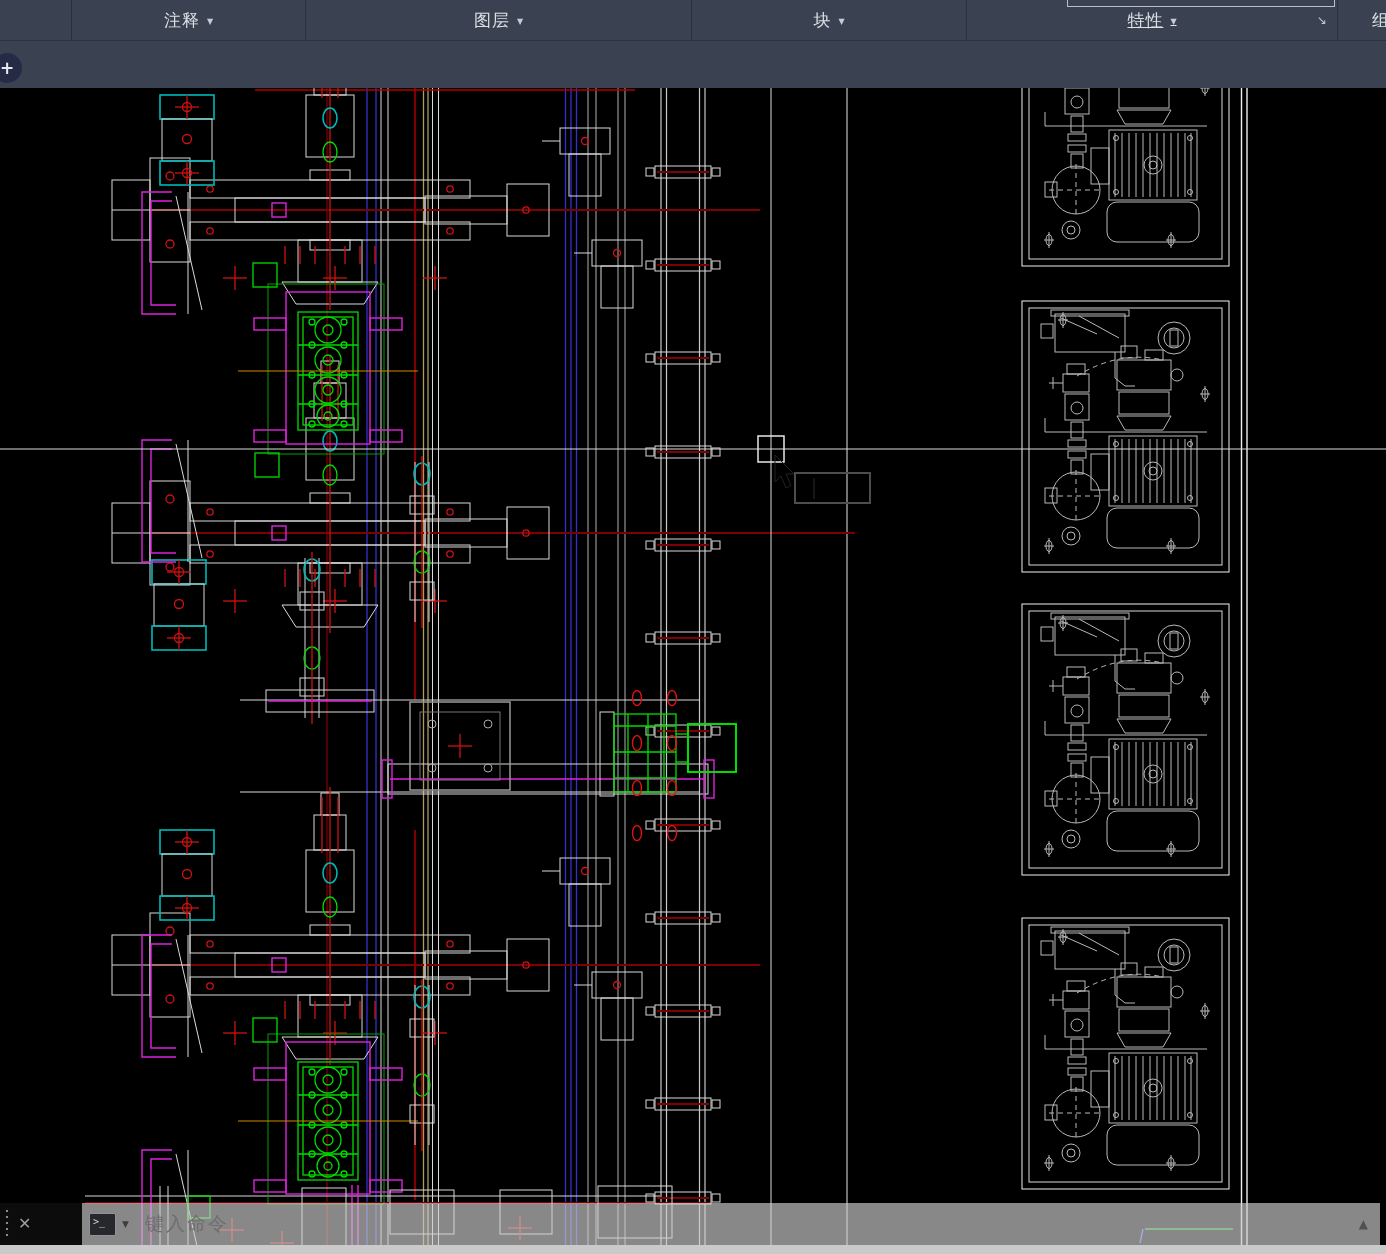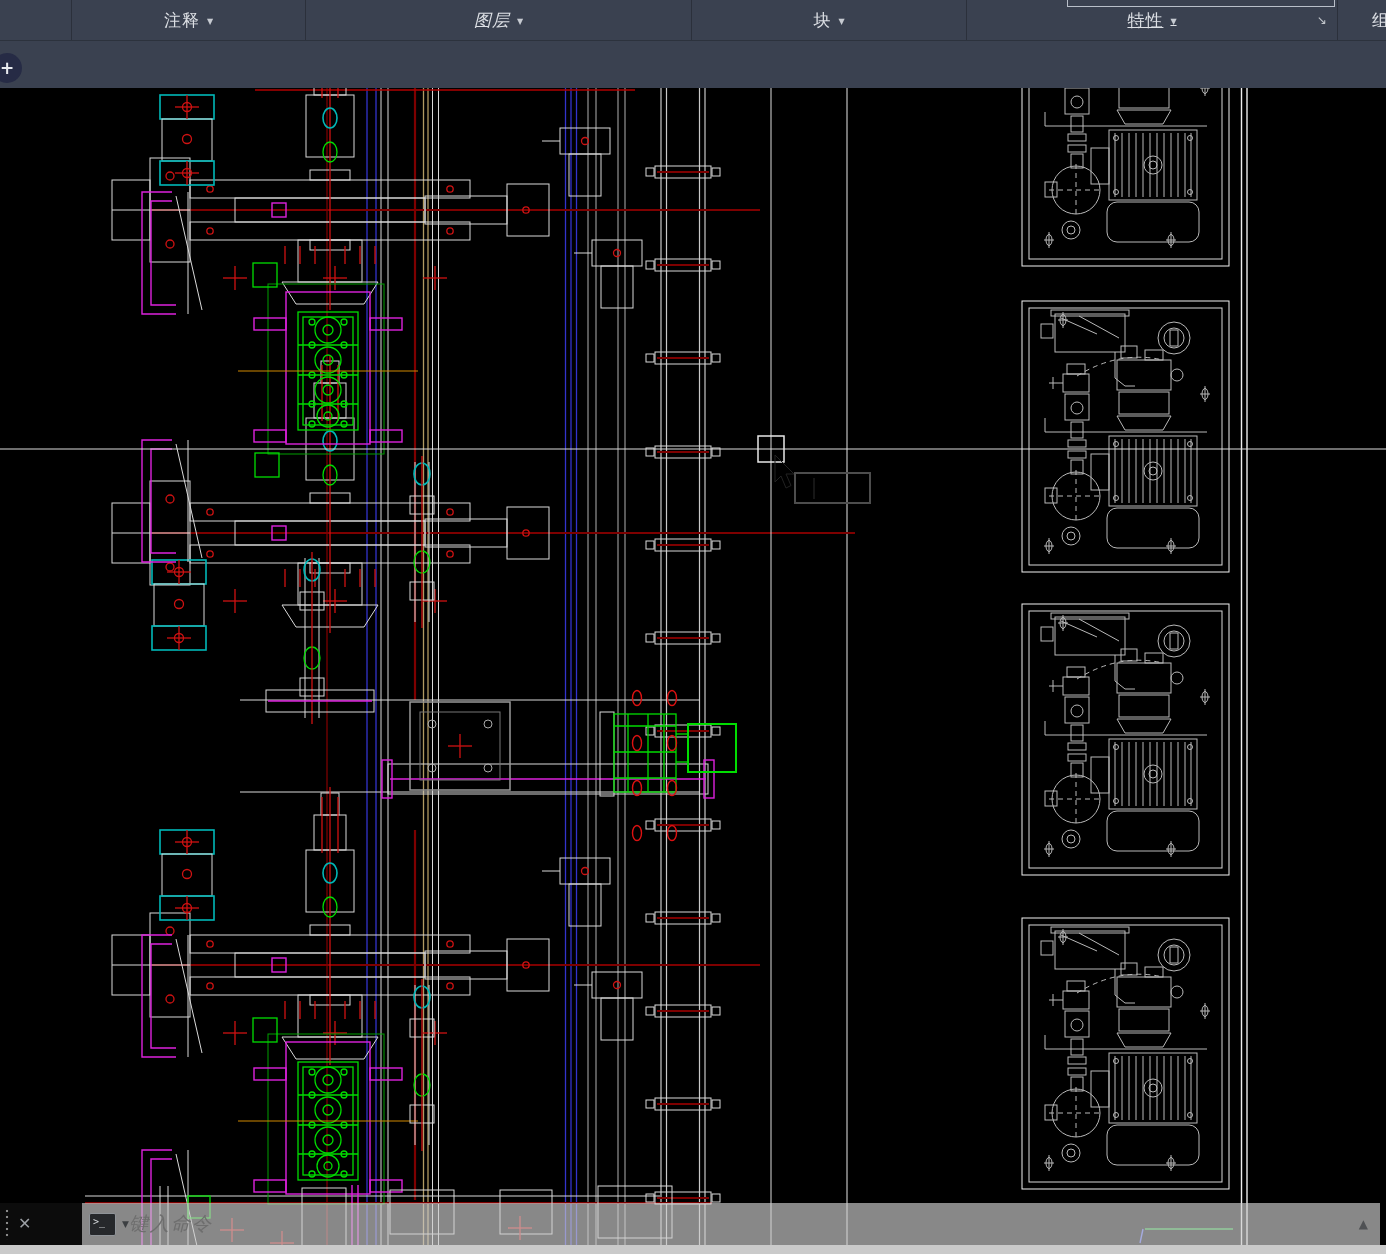--- a/index.html
+++ b/index.html
@@ -42,36 +42,36 @@
   .grip{width:4px;height:32px;background-image:radial-gradient(circle,#8a8a8a 1px,transparent 1.6px);
         background-size:4px 6px;background-repeat:repeat-y;}
   .xicon{color:#9b9fa4;font-size:16px;font-weight:bold;line-height:1;}
   .cmd-main{flex:1;margin-right:6px;background:rgba(206,206,206,.66);display:flex;
             align-items:center;padding-left:7px;box-sizing:border-box;}
   .prompt-btn{width:27px;height:23px;background:#26282b;border:1.5px solid #8f9398;border-radius:2px;
               color:#d5d8db;font-family:"DejaVu Sans Mono","Liberation Mono",monospace;font-size:10px;
               display:flex;align-items:flex-start;justify-content:flex-start;padding:2px 0 0 3px;
               box-sizing:border-box;}
   .cmd-dd{color:#3c3f42;font-size:9px;margin-left:6px;}
-  .cmd-text{font-style:italic;color:#6e6e6e;font-size:19px;letter-spacing:2px;}
+  .cmd-text{color:#6e6e6e;font-size:19px;margin-left:16px;letter-spacing:2px;}
   .collapse{margin-left:auto;margin-right:12px;color:#4f5154;font-size:12px;}
   .bstrip{position:absolute;left:0;top:1245px;width:1386px;height:9px;background:#cacaca;}
 </style>
 </head>
 <body>
 
 <div class="app">
 
   <div class="ribbon">
     <div class="panel" style="width:72px;"></div>
     <div class="panel" style="width:234px;">
       <span class="lbl">注释</span>
       <span class="arr">▼</span>
     </div>
-    <div class="panel" style="width:386px;font-style:italic;">
+    <div class="panel" style="width:386px;">
       <span class="lbl">图层</span>
       <span class="arr">▼</span>
     </div>
     <div class="panel" style="width:275px;">
       <span class="lbl">块</span>
       <span class="arr">▼</span>
     </div>
     <div class="panel" style="width:371px;text-decoration:underline;">
       <span class="lbl">特性</span>
       <span class="arr">▼</span>

